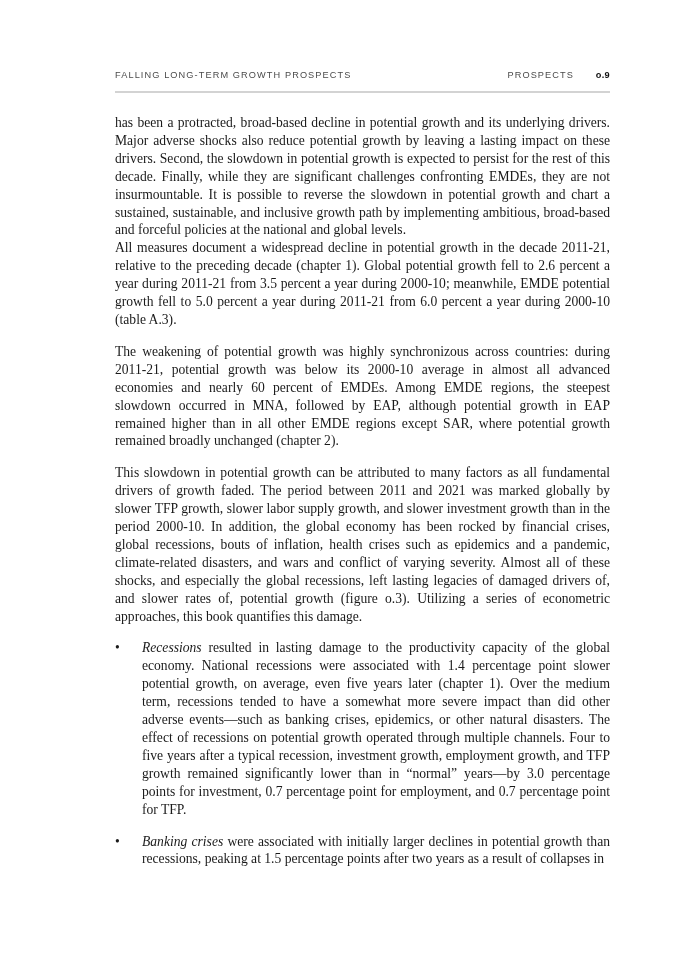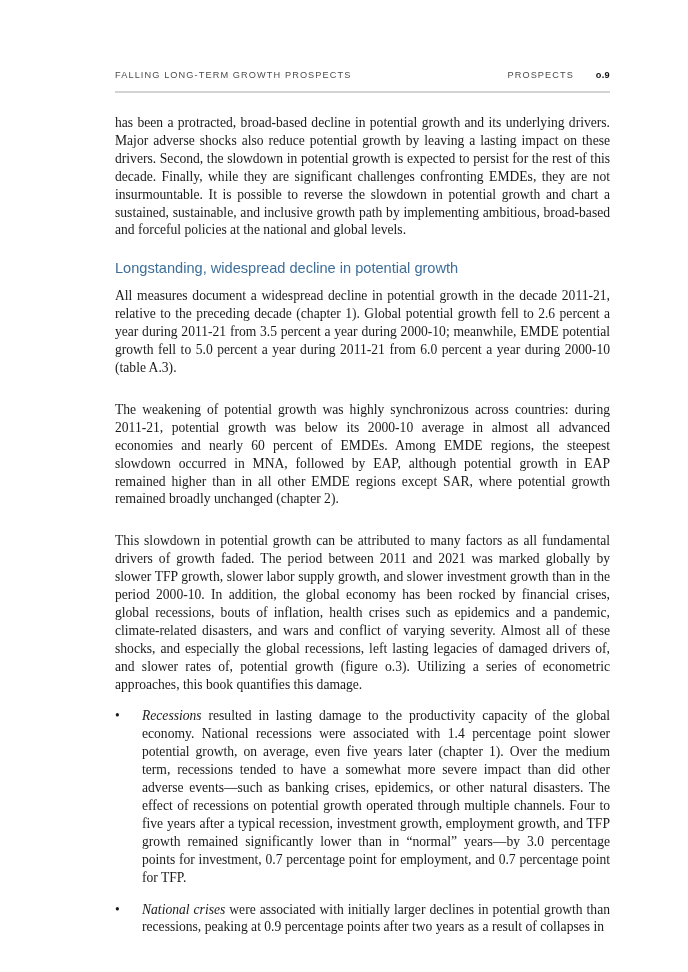--- a/index.html
+++ b/index.html
@@ -14,21 +14,21 @@
   .rh-left { position: absolute; left: 0; top: 0; }
   .rh-section { position: absolute; right: 36px; top: 0; }
   .rh-page { position: absolute; right: 0; top: 0; font-weight: bold; color: #111; letter-spacing: 0.3px; text-align: center; }
   .rule { position: absolute; left: 115px; top: 91px; width: 495px; height: 2px; background: #d3d3d3; }
 
   .body {
     position: absolute; left: 115px; top: 114px; width: 495px;
     font-family: "Liberation Serif", serif; font-size: 13.6px; line-height: 17.9px; color: #1a1a1a;
   }
   p { margin: 0; text-align: justify; }
-  .p-gap { margin-top: 24px; }
+  .p-gap { margin-top: 14px; }
   h2 {
     margin: 20px 0 10px 0; font-family: "Liberation Sans", sans-serif; font-weight: normal;
     font-size: 14.6px; line-height: 18px; color: #3d6e9a;
   }
   ul { list-style: none; margin: 14px 0 0 0; padding: 0; }
   li { position: relative; padding-left: 27px; text-align: justify; }
   li + li { margin-top: 14px; }
   .bullet { position: absolute; left: 0; top: 0; }
   em { }
 </style>
@@ -38,28 +38,27 @@
 <div class="page">
   <div class="running-head">
     <span class="rh-left">FALLING LONG-TERM GROWTH PROSPECTS</span>
     <span class="rh-section">PROSPECTS</span>
     <span class="rh-page">o.9</span>
   </div>
   <div class="rule"></div>
 
   <div class="body">
     <p>has been a protracted, broad-based decline in potential growth and its underlying drivers. Major adverse shocks also reduce potential growth by leaving a lasting impact on these drivers. Second, the slowdown in potential growth is expected to persist for the rest of this decade. Finally, while they are significant challenges confronting EMDEs, they are not insurmountable. It is possible to reverse the slowdown in potential growth and chart a sustained, sustainable, and inclusive growth path by implementing ambitious, broad-based and forceful policies at the national and global levels.</p>
-    <h2>Longstanding, widespread decline in potential growth</h2>
     <p>All measures document a widespread decline in potential growth in the decade 2011-21, relative to the preceding decade (chapter 1). Global potential growth fell to 2.6 percent a year during 2011-21 from 3.5 percent a year during 2000-10; meanwhile, EMDE potential growth fell to 5.0 percent a year during 2011-21 from 6.0 percent a year during 2000-10 (table A.3).</p>
     <p class="p-gap">The weakening of potential growth was highly synchronizous across countries: during 2011-21, potential growth was below its 2000-10 average in almost all advanced economies and nearly 60 percent of EMDEs. Among EMDE regions, the steepest slowdown occurred in MNA, followed by EAP, although potential growth in EAP remained higher than in all other EMDE regions except SAR, where potential growth remained broadly unchanged (chapter 2).</p>
     <p class="p-gap">This slowdown in potential growth can be attributed to many factors as all fundamental drivers of growth faded. The period between 2011 and 2021 was marked globally by slower TFP growth, slower labor supply growth, and slower investment growth than in the period 2000-10. In addition, the global economy has been rocked by financial crises, global recessions, bouts of inflation, health crises such as epidemics and a pandemic, climate-related disasters, and wars and conflict of varying severity. Almost all of these shocks, and especially the global recessions, left lasting legacies of damaged drivers of, and slower rates of, potential growth (figure o.3). Utilizing a series of econometric approaches, this book quantifies this damage.</p>
     <ul>
       <li>
         <span class="bullet">•</span>
         <em>Recessions</em><span> resulted in lasting damage to the productivity capacity of the global economy. National recessions were associated with 1.4 percentage point slower potential growth, on average, even five years later (chapter 1). Over the medium term, recessions tended to have a somewhat more severe impact than did other adverse events—such as banking crises, epidemics, or other natural disasters. The effect of recessions on potential growth operated through multiple channels. Four to five years after a typical recession, investment growth, employment growth, and TFP growth remained significantly lower than in “normal” years—by 3.0 percentage points for investment, 0.7 percentage point for employment, and 0.7 percentage point for TFP.</span>
       </li>
       <li>
         <span class="bullet">•</span>
-        <em>National crises</em><span> were associated with initially larger declines in potential growth than recessions, peaking at 0.9 percentage points after two years as a result of collapses in</span>
+        <em>Banking crises</em><span> were associated with initially larger declines in potential growth than recessions, peaking at 1.5 percentage points after two years as a result of collapses in</span>
       </li>
     </ul>
   </div>
 </div>
 
 </body></html>

